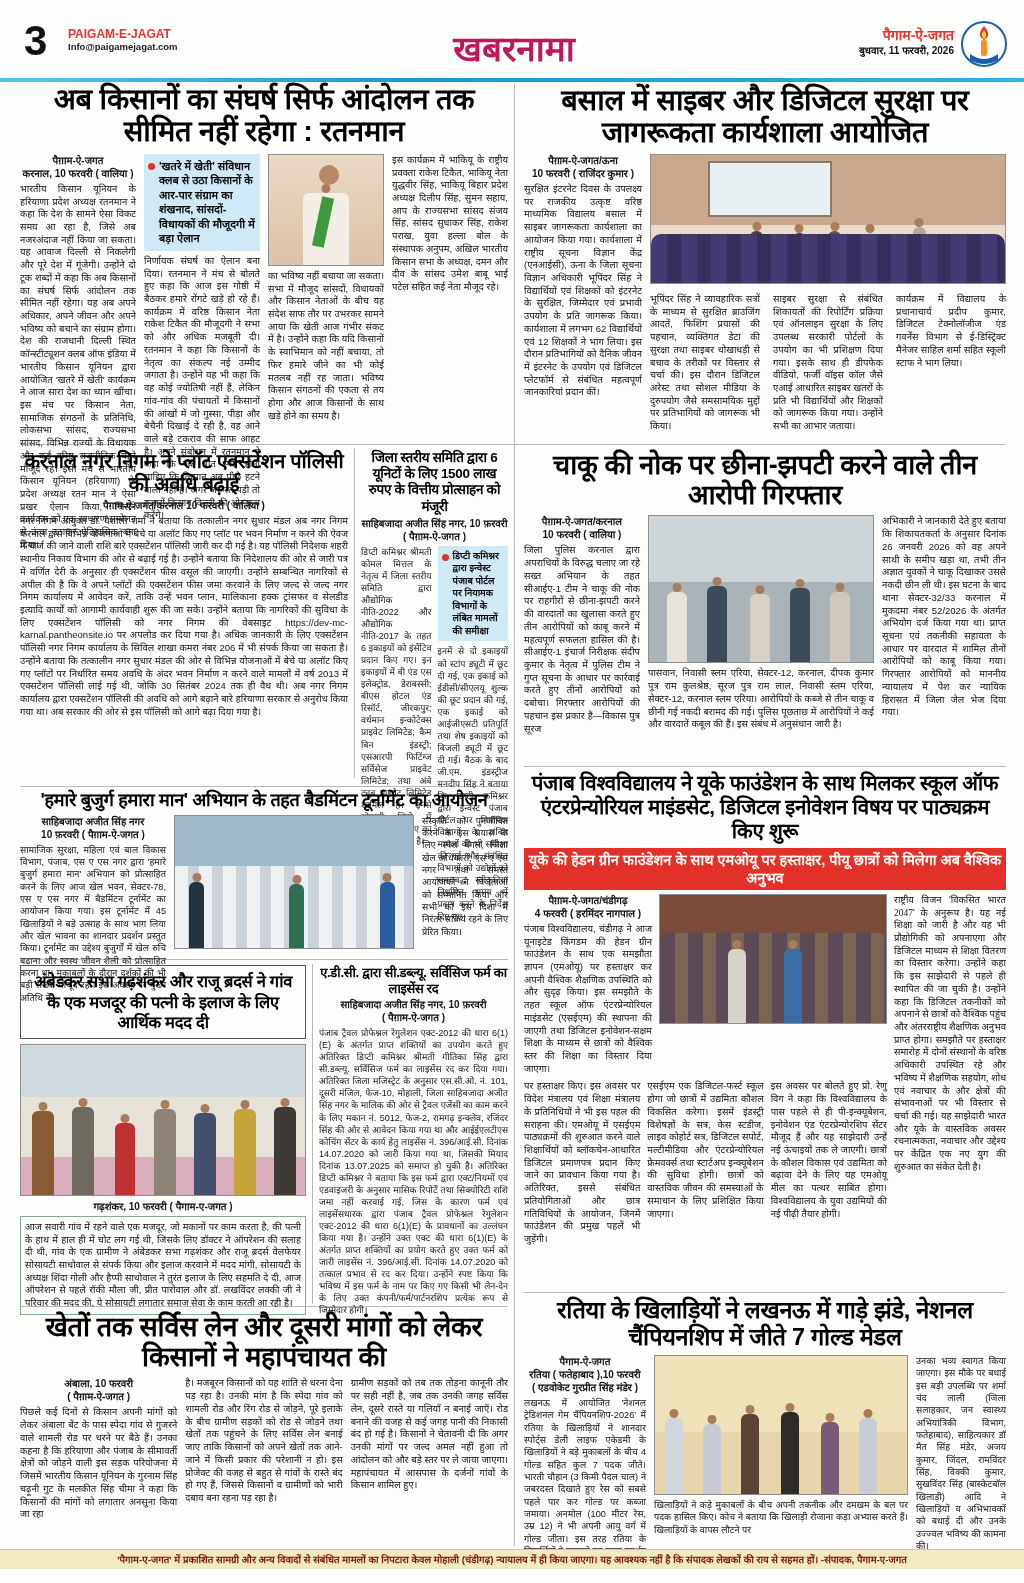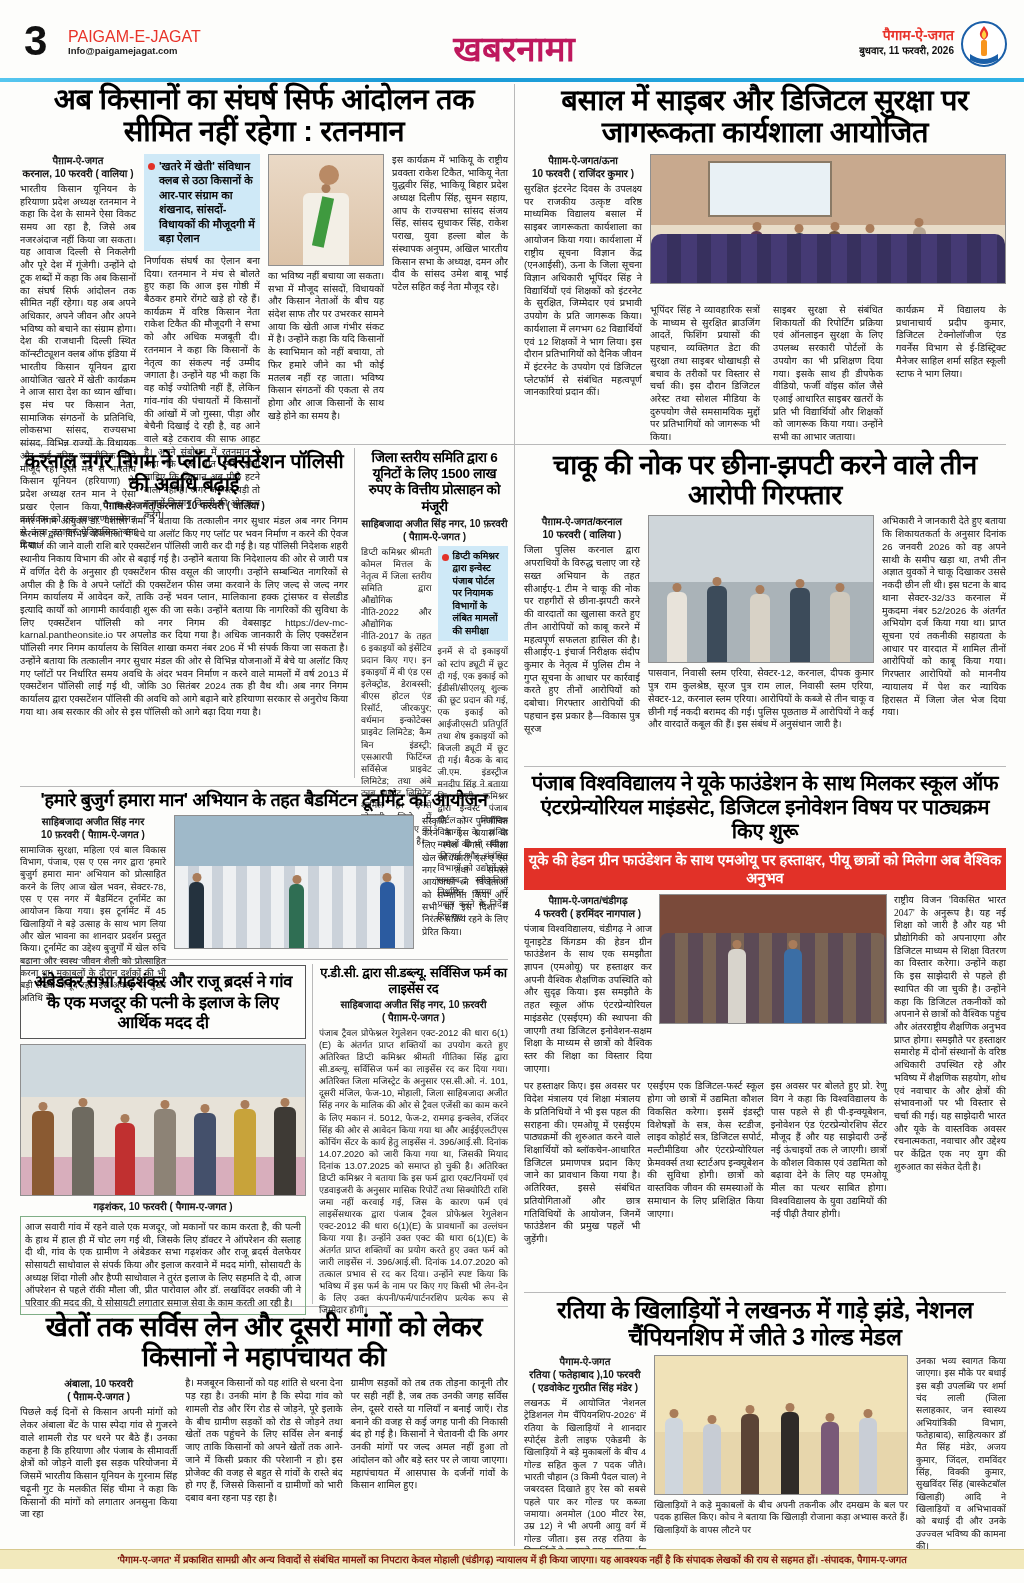--- a/index.html
+++ b/index.html
@@ -2,21 +2,21 @@
 <html><head>
 <meta charset="utf-8">
 <style>
   html,body{margin:0;padding:0;background:#e9e9e9;}
   .page{position:relative;width:1024px;height:1583px;margin:0 auto;background:#fdfdfb;
         font-family:"Liberation Sans",sans-serif;color:#141414;overflow:hidden;}
   
   .hdr{position:absolute;left:16px;top:18px;right:12px;height:58px;}
   .pgnum{position:absolute;left:8px;top:2px;font-size:42px;font-weight:800;line-height:1;color:#111;}
   .brandblk{position:absolute;left:52px;top:10px;line-height:1.15;}
-  .brand{color:#e8332a;font-weight:400;font-size:16px;}
+  .brand{color:#e8332a;font-weight:700;font-size:12px;}
   .bmail{color:#222;font-size:9.5px;font-weight:600;}
   .section-title{position:absolute;left:50%;transform:translateX(-50%);top:6px;
         font-size:35px;font-weight:800;color:#be185d;}
   .mastblk{position:absolute;right:58px;top:8px;text-align:right;line-height:1.3;}
   .mast{color:#e8332a;font-weight:800;font-size:14px;}
   .mdate{color:#111;font-weight:700;font-size:10px;}
   .logo{position:absolute;right:4px;top:2px;width:48px;height:48px;}
   .bluerule{position:absolute;left:0;top:78px;width:1024px;height:4px;
         background:linear-gradient(90deg,#56c6ef,#1898d5 40%,#2fb2e5);}
   
@@ -125,21 +125,21 @@
       <div style="flex:1;">
         <div class="photo" style="height:128px;background:linear-gradient(180deg,#c8a98e 0 55%,#e8dcc8 55%);">
           <span class="abs" style="left:16%;top:6px;width:34%;height:52px;background:#e9f1f5;border:2px solid #8a7a66;"></span>
           <span class="ps" style="left:28%;width:13px;height:52px;background:#5a3550;"></span>
           <span class="ps" style="left:40%;width:13px;height:50px;background:#38404e;"></span>
           <span class="ps" style="left:50%;width:13px;height:52px;background:#6e5540;"></span>
           <span class="ps" style="left:60%;width:13px;height:50px;background:#cfd3cd;"></span>
           <span class="ps" style="left:74%;width:13px;height:56px;background:#b7a793;"></span>
           <span class="crowd" style="height:38%;background:repeating-linear-gradient(90deg,#453a74 0 16px,#37305e 16px 30px);border-radius:10px 10px 0 0;"></span>
         </div>
-        <div class="cols" style="margin-top:20px;gap:13px;">
+        <div class="cols" style="margin-top:9px;gap:13px;">
           <div class="bt" style="flex:1;">भूपिंदर सिंह ने व्यावहारिक सत्रों के माध्यम से सुरक्षित ब्राउजिंग आदतें, फिशिंग प्रयासों की पहचान, व्यक्तिगत डेटा की सुरक्षा तथा साइबर धोखाधड़ी से बचाव के तरीकों पर विस्तार से चर्चा की। इस दौरान डिजिटल अरेस्ट तथा सोशल मीडिया के दुरुपयोग जैसे समसामयिक मुद्दों पर प्रतिभागियों को जागरूक भी किया।</div>
           <div class="bt" style="flex:1;">साइबर सुरक्षा से संबंधित शिकायतों की रिपोर्टिंग प्रक्रिया एवं ऑनलाइन सुरक्षा के लिए उपलब्ध सरकारी पोर्टलों के उपयोग का भी प्रशिक्षण दिया गया। इसके साथ ही डीपफेक वीडियो, फर्जी वॉइस कॉल जैसे एआई आधारित साइबर खतरों के प्रति भी विद्यार्थियों और शिक्षकों को जागरूक किया गया। उन्होंने सभी का आभार जताया।</div>
           <div class="bt" style="flex:1;">कार्यक्रम में विद्यालय के प्रधानाचार्य प्रदीप कुमार, डिजिटल टेक्नोलॉजीज एंड गवर्नेंस विभाग से ई-डिस्ट्रिक्ट मैनेजर साहिल शर्मा सहित स्कूली स्टाफ ने भाग लिया।</div>
         </div>
       </div>
     </div>
   </div>
 
   <div class="abs" style="left:20px;top:450px;width:328px;height:328px;">
     <div class="hl" style="font-size:20px;line-height:1.15;">करनाल नगर निगम ने प्लॉट एक्सटेंशन पॉलिसी की अवधि बढ़ाई</div>
@@ -277,21 +277,21 @@
           <span>( पैग़ाम-ऐ-जगत )</span>
         </div>
         <div class="bt">पिछले कई दिनों से किसान अपनी मांगों को लेकर अंबाला बेंट के पास स्पेदा गांव से गुजरने वाले शामली रोड पर धरने पर बैठे हैं। उनका कहना है कि हरियाणा और पंजाब के सीमावर्ती क्षेत्रों को जोड़ने वाली इस सड़क परियोजना में जिसमें भारतीय किसान यूनियन के गुरनाम सिंह चढ़ूनी गुट के मलकीत सिंह चीमा ने कहा कि किसानों की मांगों को लगातार अनसुना किया जा रहा</div>
       </div>
       <div class="bt" style="flex:1;">है। मजबूरन किसानों को यह शांति से धरना देना पड़ रहा है। उनकी मांग है कि स्पेदा गांव को शामली रोड और रिंग रोड से जोड़ने, पूरे इलाके के बीच ग्रामीण सड़कों को रोड से जोड़ने तथा खेतों तक पहुंचने के लिए सर्विस लेन बनाई जाए ताकि किसानों को अपने खेतों तक आने-जाने में किसी प्रकार की परेशानी न हो। इस प्रोजेक्ट की वजह से बहुत से गांवों के रास्ते बंद हो गए हैं, जिससे किसानों व ग्रामीणों को भारी दबाव बना रहना पड़ रहा है।</div>
       <div class="bt" style="flex:1;">ग्रामीण सड़कों को तब तक तोड़ना कानूनी तौर पर सही नहीं है, जब तक उनकी जगह सर्विस लेन, दूसरे रास्ते या गलियाँ न बनाई जाएँ। रोड बनाने की वजह से कई जगह पानी की निकासी बंद हो गई है। किसानों ने चेतावनी दी कि अगर उनकी मांगों पर जल्द अमल नहीं हुआ तो आंदोलन को और बड़े स्तर पर ले जाया जाएगा। महापंचायत में आसपास के दर्जनों गांवों के किसान शामिल हुए।</div>
     </div>
   </div>
 
   <div class="abs" style="left:524px;top:1297px;width:482px;height:245px;">
-    <div class="hl" style="font-size:23.5px;line-height:1.15;">रतिया के खिलाड़ियों ने लखनऊ में गाड़े झंडे, नेशनल चैंपियनशिप में जीते 3 गोल्ड मेडल</div>
+    <div class="hl" style="font-size:23.5px;line-height:1.15;">रतिया के खिलाड़ियों ने लखनऊ में गाड़े झंडे, नेशनल चैंपियनशिप में जीते 7 गोल्ड मेडल</div>
     <div class="cols" style="margin-top:4px;">
       <div style="width:122px;flex:none;">
         <div class="by">
           <span>पैगाम-ऐ-जगत</span><br>
           <span>रतिया ( फतेहाबाद ),10 फरवरी</span><br>
           <span>( एडवोकेट गुरप्रीत सिंह मंडेर )</span>
         </div>
         <div class="bt" style="font-size:9.2px;">लखनऊ में आयोजित 'नेशनल ट्रेडिशनल गेम चैंपियनशिप-2026' में रतिया के खिलाड़ियों ने शानदार स्पोर्ट्स डेली लाइफ एकेडमी के खिलाड़ियों ने बड़े मुकाबलों के बीच 4 गोल्ड सहित कुल 7 पदक जीते। भारती चौहान (3 किमी पैदल चाल) ने जबरदस्त दिखाते हुए रेस को सबसे पहले पार कर गोल्ड पर कब्जा जमाया। अनमोल (100 मीटर रेस, उम्र 12) ने भी अपनी आयु वर्ग में गोल्ड जीता। इस तरह रतिया के विद्यार्थियों ने पछाड़ते हुए उत्तम प्रदर्शन किया।</div>
       </div>
       <div style="width:254px;flex:none;">

